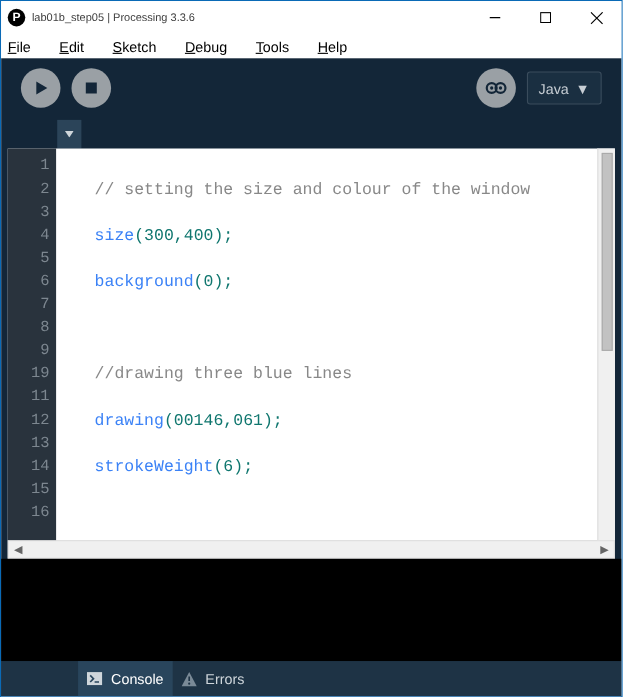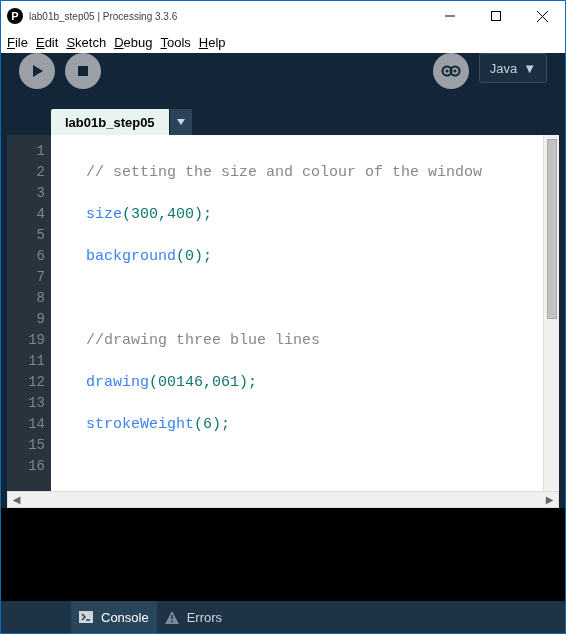--- a/index.html
+++ b/index.html
@@ -3,25 +3,25 @@
 <meta charset="utf-8">
 <style>
   * { box-sizing: border-box; margin: 0; padding: 0; }
   body { width: 566px; height: 634px; font-family: "Segoe UI", Arial, sans-serif; font-size: 13px; background: #fff; border: 1px solid #0a6ab6; overflow: hidden; }
   .titlebar { height: 30px; display: flex; align-items: center; padding-left: 6px; background: #fff; }
   .titlebar .app-icon { width: 16px; height: 16px; border-radius: 50%; background: #000; color: #fff; display:flex; align-items:center; justify-content:center; font-size:11px; font-weight:bold; margin-right:6px;}
   .titlebar .title { flex: 1; color: #404040; font-size: 10px; }
   .winbtns { display: flex; height: 100%; }
   .winbtn { width: 46px; display: flex; align-items: center; justify-content: center; color:#000; }
   .winbtn svg { display:block; }
-  .menubar { height: 22px; display: flex; align-items: center; padding-left: 2px; gap: 0; background: #fff; color:#000; }
+  .menubar { height: 22px; display: flex; align-items: center; padding-left: 2px; gap: 18px; background: #fff; color:#000; }
   .menubar span { padding: 1px 4px; font-size:13px; }
   .menubar span u { text-decoration: underline; }
   .workbench { background: #132638; height: calc(634px - 30px - 22px - 2px); display:flex; flex-direction:column; }
-  .toolbar { height: 54px; display: flex; align-items: flex-start; padding: 0 18px; }
+  .toolbar { height: 54px; display: flex; align-items: center; padding: 0 18px; }
   .roundbtn { width: 36px; height: 36px; border-radius: 50%; background: #9aa0a5; display:flex; align-items:center; justify-content:center; margin-right:10px; }
   .roundbtn svg { display:block; }
   .spacer { flex: 1; }
   .debugbtn { width: 36px; height:36px; border-radius:50%; background:#9aa0a5; display:flex; align-items:center; justify-content:center; margin-right:10px; }
   .modebtn { border:1px solid #3a4c5c; background:#1a2f41; color:#c7ced4; height:30px; padding:0 10px; border-radius:3px; display:flex; align-items:center; gap:6px; font-size:13px; }
   .tabrow { height: 28px; display:flex; align-items:flex-end; padding-left: 50px; }
   .tab { background:#e8f4f0; color:#000; font-weight:bold; height:26px; padding:0 14px; display:flex; align-items:center; font-size:13px; border-radius:2px 0 0 0;}
   .tabdrop { width:22px; height:26px; background:#2b4459; margin-left:1px; display:flex; align-items:center; justify-content:center; }
   .editorwrap { margin: 0 6px; background:#fff; position:relative; flex:0 0 auto; }
   .editor { display:flex; height: 356px; position:relative; }
@@ -97,21 +97,20 @@
           <circle cx="14" cy="10" r="1.5" fill="#132638"></circle>
         </svg>
     </div>
     <div class="modebtn">
       <span>Java</span>
       <span>▼</span>
     </div>
   </div>
 
   <div class="tabrow">
-    <div class="tab">lab01b_step05</div>
     <div class="tabdrop">
       <svg width="8" height="6">
           <polygon points="0,0 8,0 4,6" fill="#cfd6db"></polygon>
         </svg>
     </div>
   </div>
 
   <div class="editorwrap">
     <div class="editor">
       <div class="gutter">

